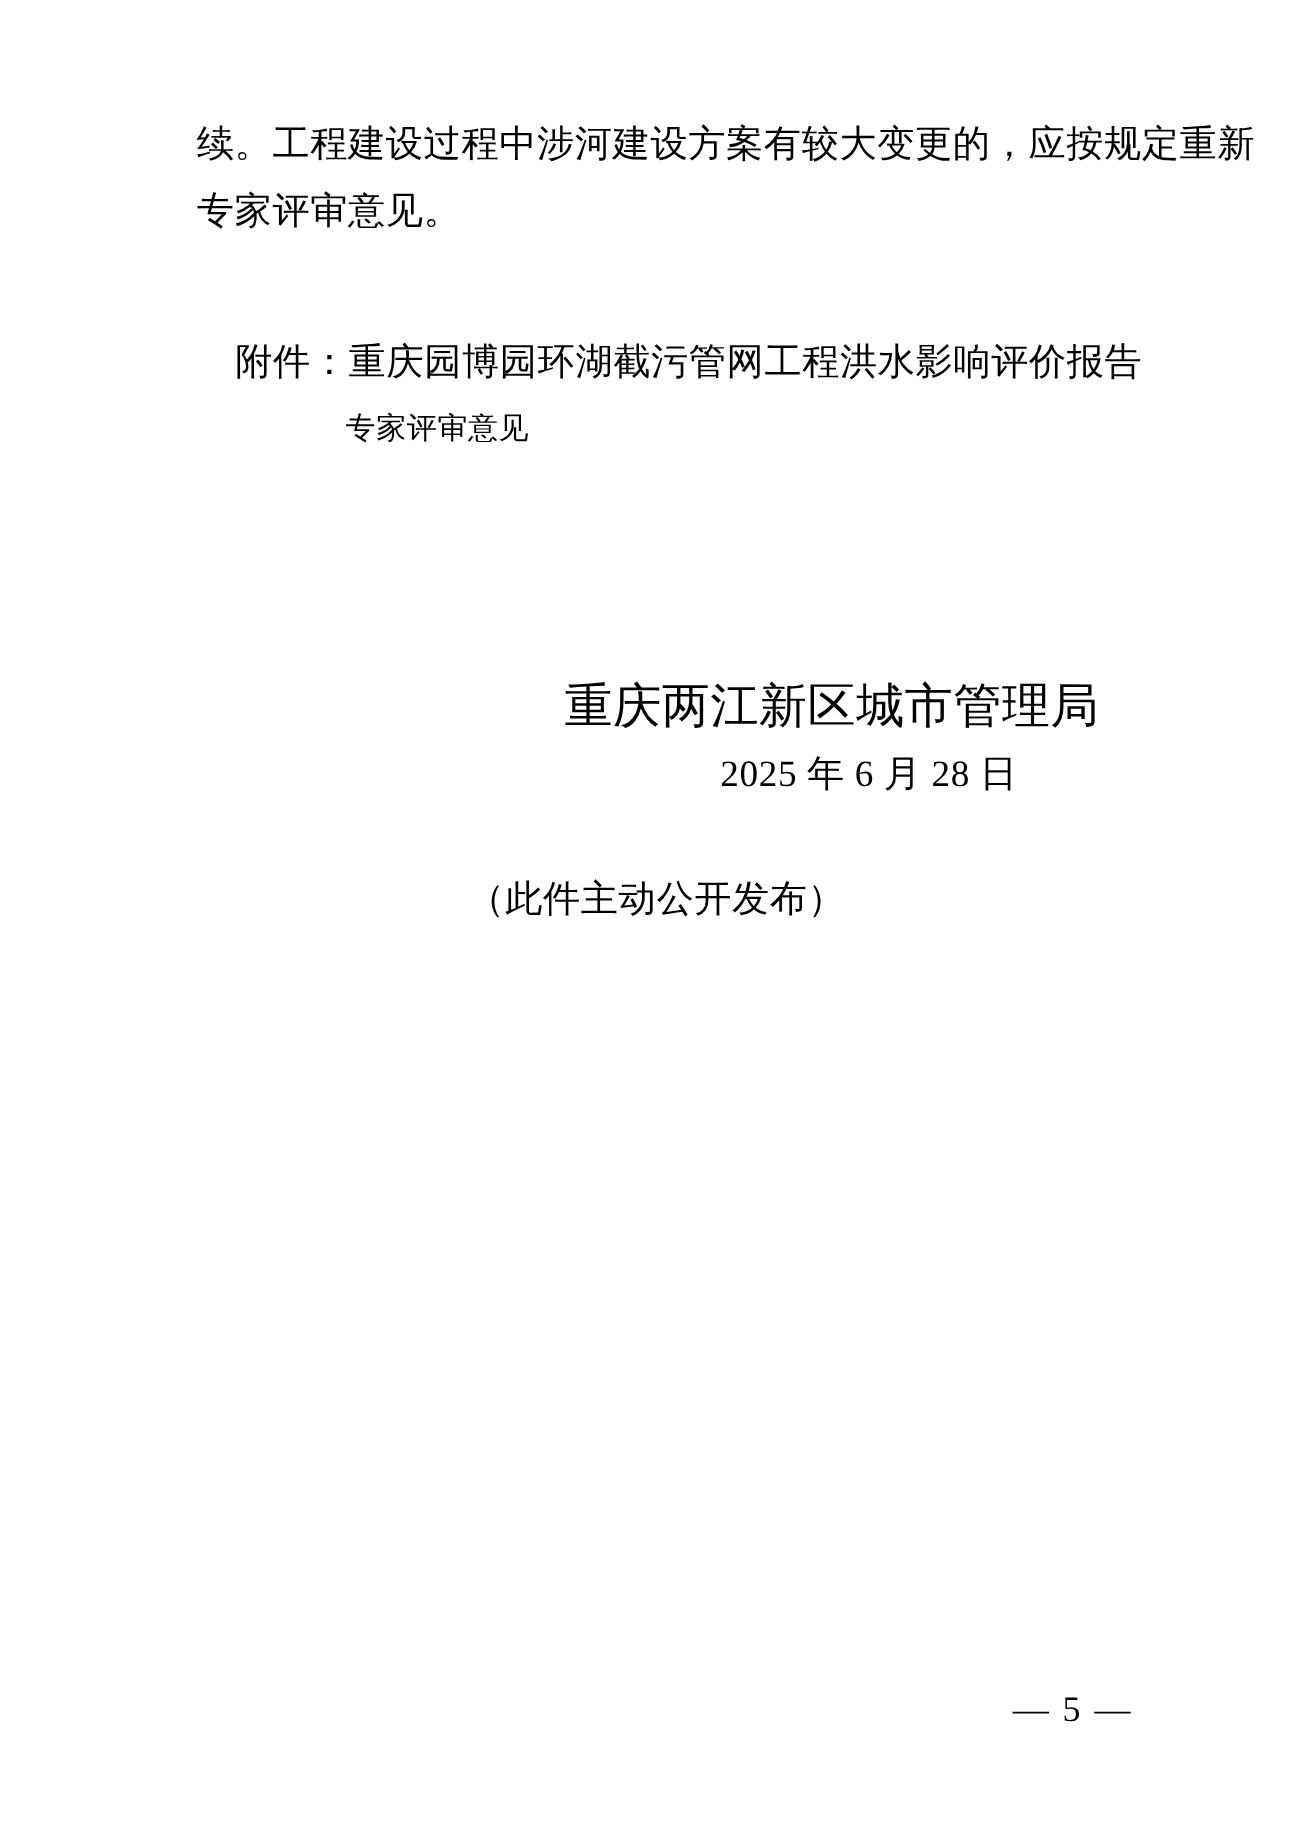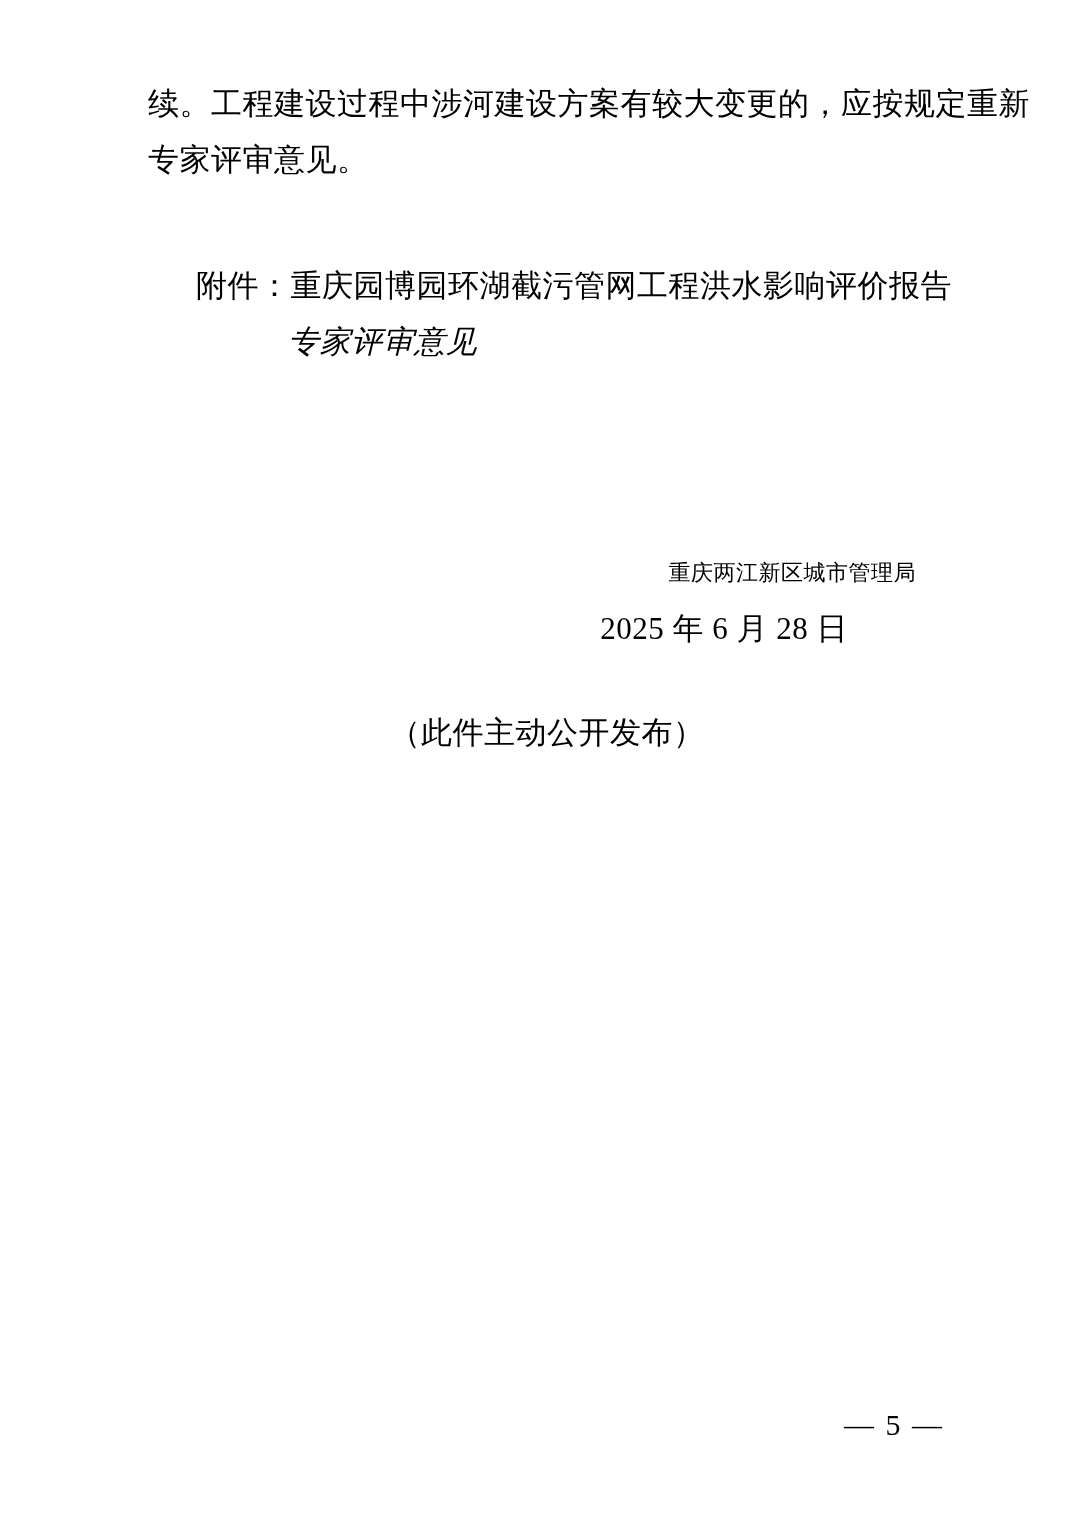--- a/index.html
+++ b/index.html
@@ -25,48 +25,47 @@
     top: 0;
     width: 790px;
   }
   .body-line {
     font-size: 31px;
     line-height: 56px;
     letter-spacing: 0.5px;
     white-space: pre;
   }
   .para-body {
-    margin: 0;
+    margin: 16px;
     padding-top: 76px;
   }
   .attachment-block {
     margin-top: 70px;
   }
   .attach-line-1 {
     font-size: 31px;
     line-height: 56px;
     letter-spacing: 0.5px;
     padding-left: 48px;
     white-space: pre;
   }
   .attach-line-2 {
-    font-size: 31px;
+    font-size: 25px;
     line-height: 56px;
     letter-spacing: 0.5px;
     padding-left: 140px;
     white-space: pre;
-    font-style: italic;
   }
   .signature-block {
     margin-top: 175px;
     text-align: right;
     padding-right: 22px;
   }
   .sig-org {
-    font-size: 22px;
+    font-size: 40px;
     line-height: 56px;
     letter-spacing: 0.5px;
     white-space: pre;
   }
   .sig-date {
     font-size: 31px;
     line-height: 56px;
     letter-spacing: 0.5px;
     white-space: pre;
     padding-right: 68px;

